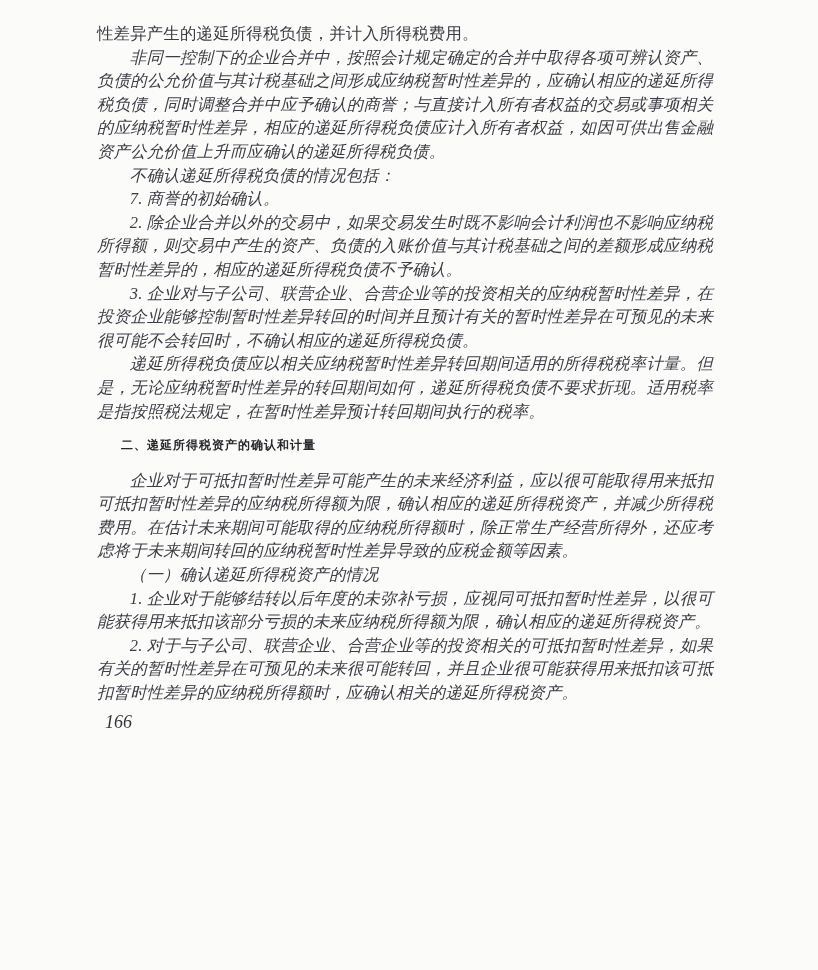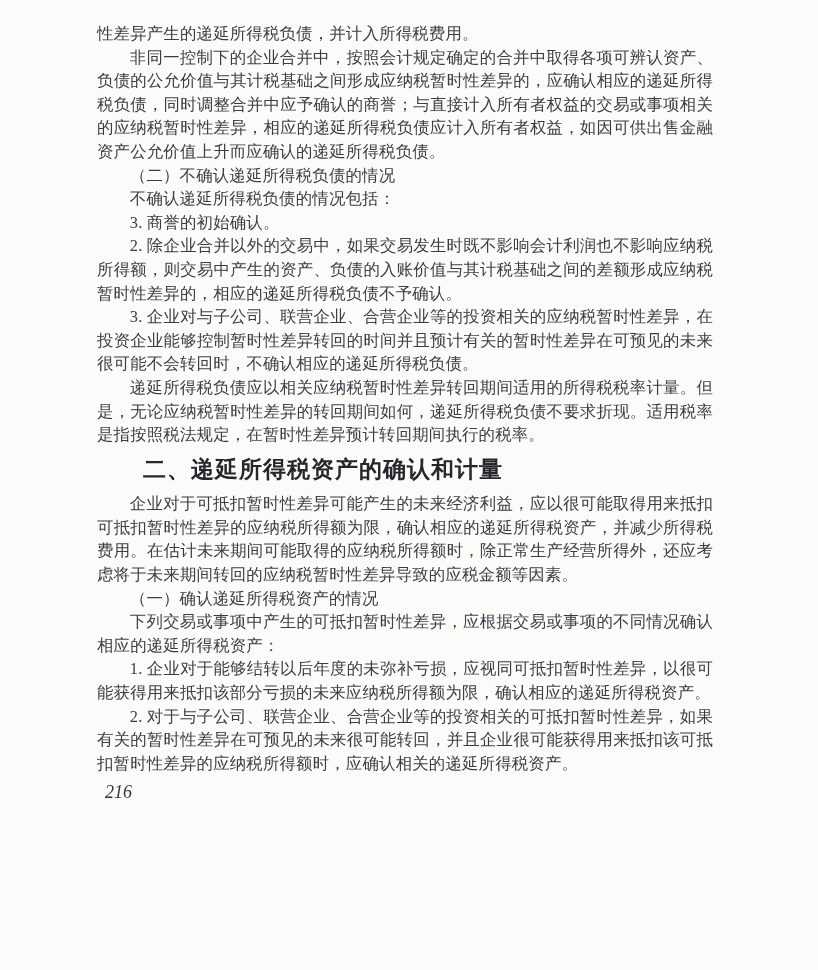--- a/index.html
+++ b/index.html
@@ -25,25 +25,26 @@
     font-family: "Liberation Serif", "DejaVu Serif", serif;
     font-size: 16.4px;
     line-height: 23.6px;
     color: #3c3c44;
     text-align: justify;
     margin: 0;
     letter-spacing: 0.2px;
   }
   p.body.indent {
     text-indent: 2em;
+    font-style: italic;
   }
   p.heading {
     font-family: "Liberation Sans", "DejaVu Sans", sans-serif;
     font-weight: bold;
-    font-size: 23px;
+    font-size: 12px;
     line-height: 23.6px;
     color: #26262b;
     margin: 11px 0 11px 0;
     text-indent: 2em;
     letter-spacing: 1px;
   }
   .footer {
     margin-top: 7px;
   }
   .page-number {
@@ -54,29 +55,27 @@
     padding-left: 8px;
   }
 </style>
 </head>
 <body>
 
 <div class="page">
   <div class="content" id="content">
       <p class="body">性差异产生的递延所得税负债，并计入所得税费用。</p>
       <p class="body indent">非同一控制下的企业合并中，按照会计规定确定的合并中取得各项可辨认资产、负债的公允价值与其计税基础之间形成应纳税暂时性差异的，应确认相应的递延所得税负债，同时调整合并中应予确认的商誉；与直接计入所有者权益的交易或事项相关的应纳税暂时性差异，相应的递延所得税负债应计入所有者权益，如因可供出售金融资产公允价值上升而应确认的递延所得税负债。</p>
-      <p class="body indent">（二）不确认递延所得税负债的情况</p>
       <p class="body indent">不确认递延所得税负债的情况包括：</p>
-      <p class="body indent">3. 商誉的初始确认。</p>
+      <p class="body indent">7. 商誉的初始确认。</p>
       <p class="body indent">2. 除企业合并以外的交易中，如果交易发生时既不影响会计利润也不影响应纳税所得额，则交易中产生的资产、负债的入账价值与其计税基础之间的差额形成应纳税暂时性差异的，相应的递延所得税负债不予确认。</p>
       <p class="body indent">3. 企业对与子公司、联营企业、合营企业等的投资相关的应纳税暂时性差异，在投资企业能够控制暂时性差异转回的时间并且预计有关的暂时性差异在可预见的未来很可能不会转回时，不确认相应的递延所得税负债。</p>
       <p class="body indent">递延所得税负债应以相关应纳税暂时性差异转回期间适用的所得税税率计量。但是，无论应纳税暂时性差异的转回期间如何，递延所得税负债不要求折现。适用税率是指按照税法规定，在暂时性差异预计转回期间执行的税率。</p>
       <p class="heading">二、递延所得税资产的确认和计量</p>
       <p class="body indent">企业对于可抵扣暂时性差异可能产生的未来经济利益，应以很可能取得用来抵扣可抵扣暂时性差异的应纳税所得额为限，确认相应的递延所得税资产，并减少所得税费用。在估计未来期间可能取得的应纳税所得额时，除正常生产经营所得外，还应考虑将于未来期间转回的应纳税暂时性差异导致的应税金额等因素。</p>
       <p class="body indent">（一）确认递延所得税资产的情况</p>
-      <p class="body indent">下列交易或事项中产生的可抵扣暂时性差异，应根据交易或事项的不同情况确认相应的递延所得税资产：</p>
       <p class="body indent">1. 企业对于能够结转以后年度的未弥补亏损，应视同可抵扣暂时性差异，以很可能获得用来抵扣该部分亏损的未来应纳税所得额为限，确认相应的递延所得税资产。</p>
       <p class="body indent">2. 对于与子公司、联营企业、合营企业等的投资相关的可抵扣暂时性差异，如果有关的暂时性差异在可预见的未来很可能转回，并且企业很可能获得用来抵扣该可抵扣暂时性差异的应纳税所得额时，应确认相关的递延所得税资产。</p>
     </div>
   <div class="footer">
-    <span class="page-number">216</span>
+    <span class="page-number">166</span>
   </div>
 </div>
 
 </body></html>

